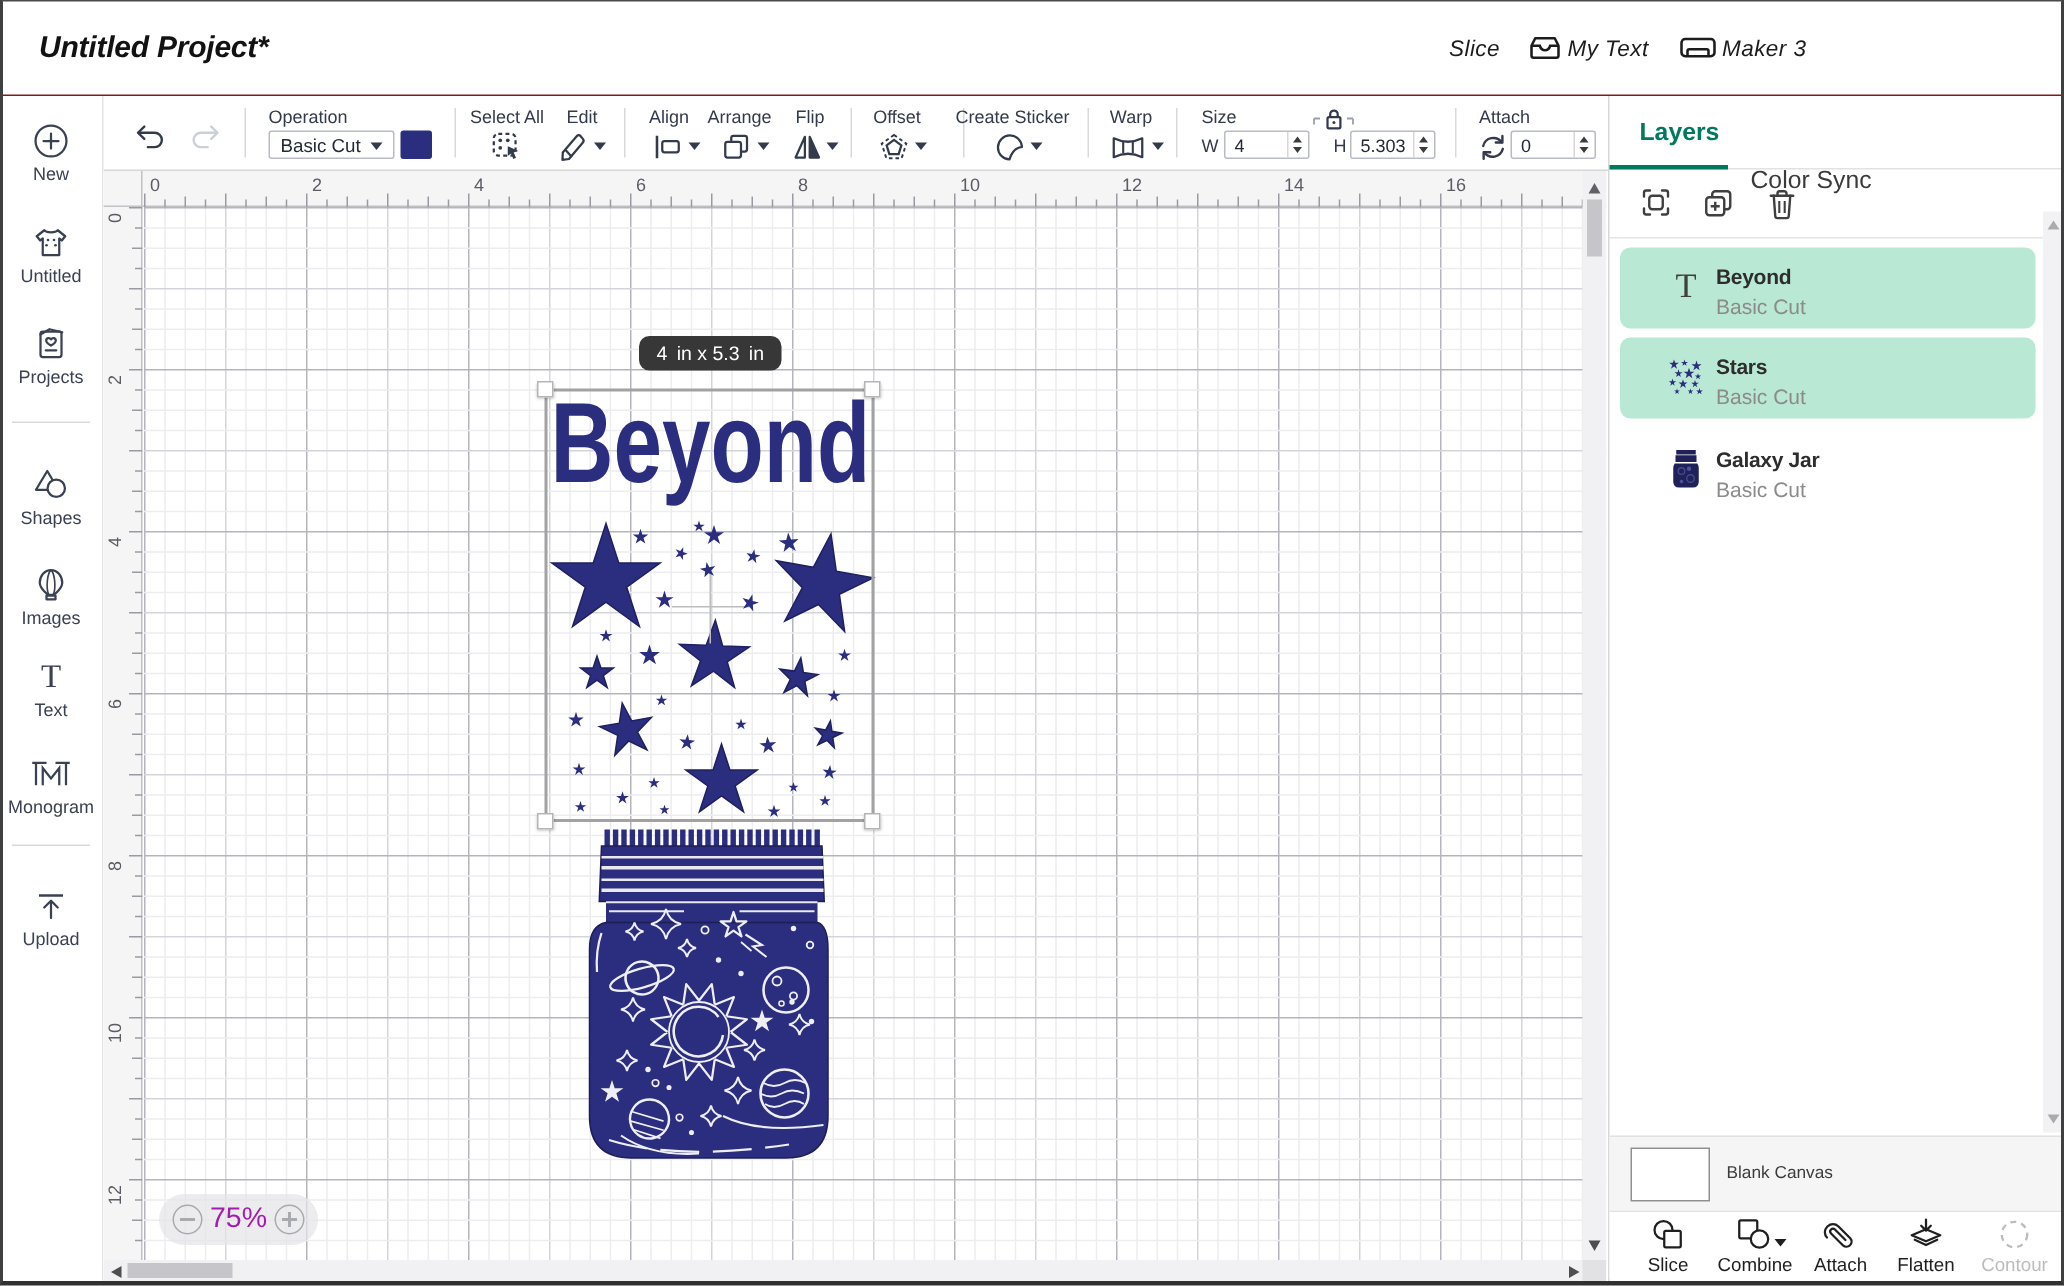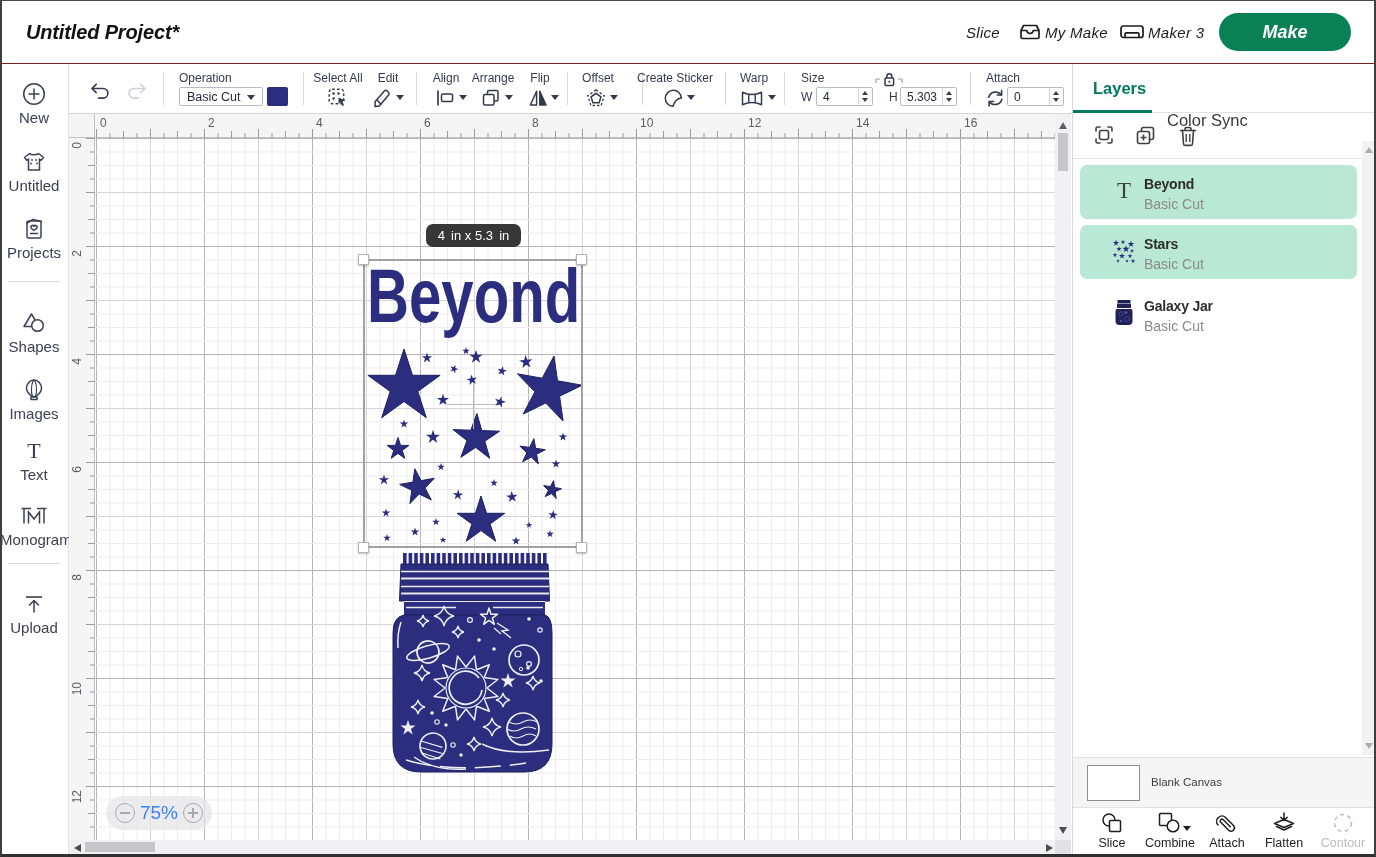--- a/index.html
+++ b/index.html
@@ -35,41 +35,41 @@
   .spin .arr { position:absolute; right:0; top:0; width:14px; height:100%; border-left:1px solid #d7d7d7; }
   .spin .arr:before { content:""; position:absolute; left:3px; top:3px; border-left:3.5px solid transparent;
     border-right:3.5px solid transparent; border-bottom:4.5px solid #3c3c3c; }
   .spin .arr:after { content:""; position:absolute; left:3px; bottom:3px; border-left:3.5px solid transparent;
     border-right:3.5px solid transparent; border-top:4.5px solid #3c3c3c; }
 
   
   #sidebar { position:absolute; left:0; top:64px; width:69px; height:790px; background:#fff;
     border-right:1px solid #e3e3e3; }
   .side-item { position:absolute; left:0; width:68px; text-align:center; color:#3a4152; }
-  .side-item .lbl { font-size:15px; color:#3a4152; }
+  .side-item .lbl { font-size:12px; color:#3a4152; }
   .side-div { position:absolute; left:8px; width:52px; height:1px; background:#d9d9d9; }
 
   
   #canvas { position:absolute; left:69px; top:114px; width:1002px; height:740px; background:#fff; overflow:hidden; }
   #rulerTop { position:absolute; left:0; top:0; width:1002px; height:24px; background:#f5f5f6;
     border-bottom:1px solid #c2c2c6; }
   #rulerLeft { position:absolute; left:0; top:24px; width:26px; height:702px; background:#f5f5f6;
     border-right:1px solid #c2c2c6; }
   #rcorner { position:absolute; left:0; top:0; width:26px; height:24px; background:#f5f5f6;
     border-right:1px solid #c2c2c6; border-bottom:1px solid #c2c2c6; }
   #grid { position:absolute; left:27px; top:24px; }
 
   
   .sb-track { position:absolute; background:#f1f1f3; }
   .sb-thumb { position:absolute; background:#c6c6ca; }
   .sb-arrow { position:absolute; width:0; height:0; }
 
   
   #zoomPill { position:absolute; left:37px; top:682px; width:106px; height:34px; border-radius:17px;
-    background:rgba(228,228,231,.72); color:#3b82f6; }
+    background:rgba(228,228,231,.72); color:#a21caf; }
   #zoomPill .pct { position:absolute; left:50%; top:6px; transform:translateX(-50%); font-size:19px; }
   .zbtn { position:absolute; top:7px; width:20px; height:20px; border:1.6px solid #a9aab0; border-radius:50%; }
   .zbtn:before { content:""; position:absolute; left:3.5px; top:8px; width:10px; height:1.6px; background:#a9aab0; }
   .zbtn.plus:after { content:""; position:absolute; left:8px; top:3.5px; width:1.6px; height:10px; background:#a9aab0; }
 
   
   #selBox { position:absolute; border:2px solid #a2a2a2; }
   .handle { position:absolute; width:11px; height:11px; background:#fff; border:1.5px solid #b5b5b5;
     box-shadow:0 1px 2px rgba(0,0,0,.25); }
   #sizeTip { position:absolute; background:#373737; color:#fff; border-radius:7px; font-size:13px;
@@ -103,29 +103,28 @@
 
   <div id="header">
     <div id="title">Untitled Project*</div>
     <div class="hdr-item" style="left:966px;">Slice</div>
     <div class="hdr-item" style="left:1018px;">
         <svg width="24" height="22" viewBox="0 0 24 22">
           <path d="M3 9.5 V16 a1.5 1.5 0 0 0 1.5 1.5 h15 A1.5 1.5 0 0 0 21 16 V9.5 L18.5 4.5 H5.5 Z" fill="none" stroke="#1c1c1c" stroke-width="1.7" stroke-linejoin="round"></path>
           <path d="M3 9.5 h5.5 q1 3 3.5 3 t3.5 -3 H21" fill="none" stroke="#1c1c1c" stroke-width="1.7"></path>
         </svg>
       </div>
-    <div class="hdr-item" style="left:1045px;">My Make</div>
+    <div class="hdr-item" style="left:1045px;">My Text</div>
     <div class="hdr-item" style="left:1119px;">
         <svg width="26" height="22" viewBox="0 0 26 22">
           <rect x="2" y="5" width="22" height="11.5" rx="2.5" fill="none" stroke="#1c1c1c" stroke-width="1.7"></rect>
           <path d="M6 16.5 v-3.5 a1.2 1.2 0 0 1 1.2-1.2 h11.6 a1.2 1.2 0 0 1 1.2 1.2 v3.5" fill="none" stroke="#1c1c1c" stroke-width="1.7"></path>
         </svg>
       </div>
     <div class="hdr-item" style="left:1148px;">Maker 3</div>
-    <div id="makeBtn">Make</div>
   </div>
 
   <div id="toolbar">
       <div class="tsep" style="left:93.5px"></div>
       <div class="tsep" style="left:234px"></div>
       <div class="tsep" style="left:347px"></div>
       <div class="tsep" style="left:498px"></div>
       <div class="tsep" style="left:573px"></div>
       <div class="tsep" style="left:656px"></div>
       <div class="tsep" style="left:715px"></div>

